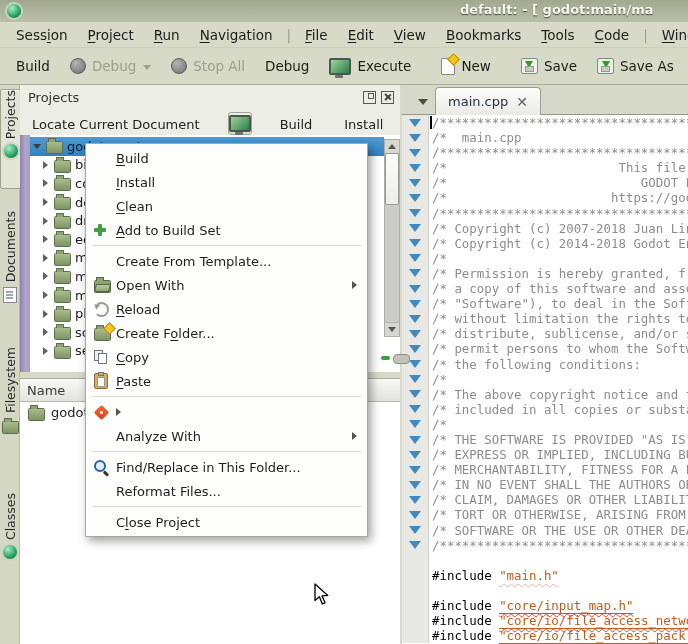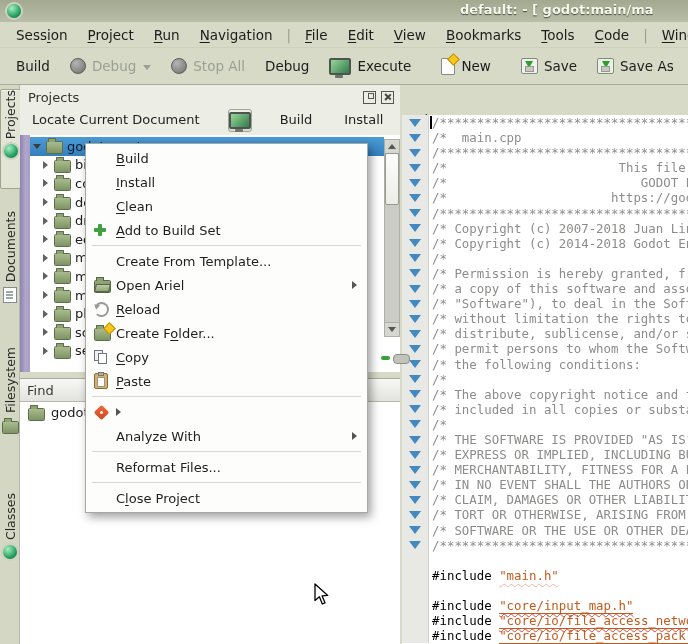--- a/index.html
+++ b/index.html
@@ -104,21 +104,21 @@
   #projects-panel{position:absolute;left:20px;top:85px;width:380px;height:287px;background:#eceee6;box-sizing:border-box}
   .p-header{height:24px;display:flex;align-items:center;padding:0 6px;color:#33352e}
   .p-header .ph-title{flex:1;padding-left:2px}
   .ph-btn{width:11px;height:11px;position:relative;margin-left:5px}
   .ph-float{border:1px solid #55584e}
   .ph-float::after{content:"";position:absolute;right:1px;top:1px;width:4px;height:4px;border:1px solid #55584e}
   .ph-close{border:1px solid #55584e}
   .ph-close::before,.ph-close::after{content:"";position:absolute;left:4.5px;top:1px;width:1.5px;height:8px;background:#44463e}
   .ph-close::before{transform:rotate(45deg)}
   .ph-close::after{transform:rotate(-45deg)}
-  .p-toolbar{height:26px;display:flex;align-items:flex-start;padding:0 4px;gap:16px}
+  .p-toolbar{height:26px;display:flex;align-items:flex-end;padding:0 4px;gap:16px}
   .pt-btn{padding:3px 8px;font-size:13px;color:#222;white-space:nowrap}
   .pt-iconbtn{width:28px;height:21px;display:flex;align-items:center;justify-content:center;
     border:1px solid #a0a494;border-radius:3px;background:linear-gradient(#eff1e8,#d9dccb);margin:0 4px}
   
   #tree{position:absolute;left:0;top:50px;width:380px;height:237px;background:#fff;overflow:hidden}
   #tree-stripe{position:absolute;left:0;top:0;width:10px;height:237px;
     background:linear-gradient(90deg,#8f82ad,#b0a6cc 55%,#a89cc2)}
   #tree-rows{position:absolute;left:10px;top:2px;width:354px}
   .t-row{height:18.6px;display:flex;align-items:center;gap:4px;padding-left:10px}
   .t-row.root{padding-left:2px}
@@ -378,29 +378,36 @@
       <div class="sc-arrow sc-down"></div>
     </div>
   </div>
 </div>
 
 <div id="grip-green"></div>
 <div id="grip-oval"></div>
 
 <div id="fs-panel">
   <div class="n-header">
-    <span>Find</span>
+    <span>Name</span>
   </div>
   <div class="n-row">
     <span class="icon ic-folder"></span>
     <span>godot</span>
   </div>
 </div>
 
 <div id="editor">
+  <div id="tab-bar">
+    <div id="tab-dd"></div>
+    <div id="doc-tab">
+      <span>main.cpp</span>
+      <span id="tab-close">✕</span>
+    </div>
+  </div>
   <div id="code-area">
       <div class="ed-line">
         <span class="ed-fold">
           <span class="fold-tri"></span>
         </span>
         <span class="ed-code"><span id="caret"></span><span class="com">/*************************************************************************/</span></span>
       </div>
       <div class="ed-line">
         <span class="ed-fold">
           <span class="fold-tri"></span>
@@ -617,21 +624,21 @@
     </div>
     <div class="cm-sep"></div>
     <div class="cm-item">
       <span class="cm-icon"></span>
       <span class="cm-label">Create From Template...</span>
     </div>
     <div class="cm-item">
       <span class="cm-icon">
         <span class="icon ic-folder-open"></span>
       </span>
-      <span class="cm-label">Open Ariel</span>
+      <span class="cm-label">Open With</span>
       <span class="cm-arrow"></span>
     </div>
     <div class="cm-item">
       <span class="cm-icon">
         <span class="icon ic-reload"></span>
       </span>
       <span class="cm-label"><u>R</u>eload</span>
     </div>
     <div class="cm-item">
       <span class="cm-icon">
@@ -658,20 +665,26 @@
       </span>
       <span class="cm-arrow"></span>
     </div>
     <div class="cm-item">
       <span class="cm-icon"></span>
       <span class="cm-label">Analyze With</span>
       <span class="cm-arrow"></span>
     </div>
     <div class="cm-sep"></div>
     <div class="cm-item">
+      <span class="cm-icon">
+        <span class="icon ic-find"></span>
+      </span>
+      <span class="cm-label">Find/Replace in This Folder...</span>
+    </div>
+    <div class="cm-item">
       <span class="cm-icon"></span>
       <span class="cm-label">Reformat Files...</span>
     </div>
     <div class="cm-sep"></div>
     <div class="cm-item">
       <span class="cm-icon"></span>
       <span class="cm-label">C<u>l</u>ose Project</span>
     </div>
   </div>
 

